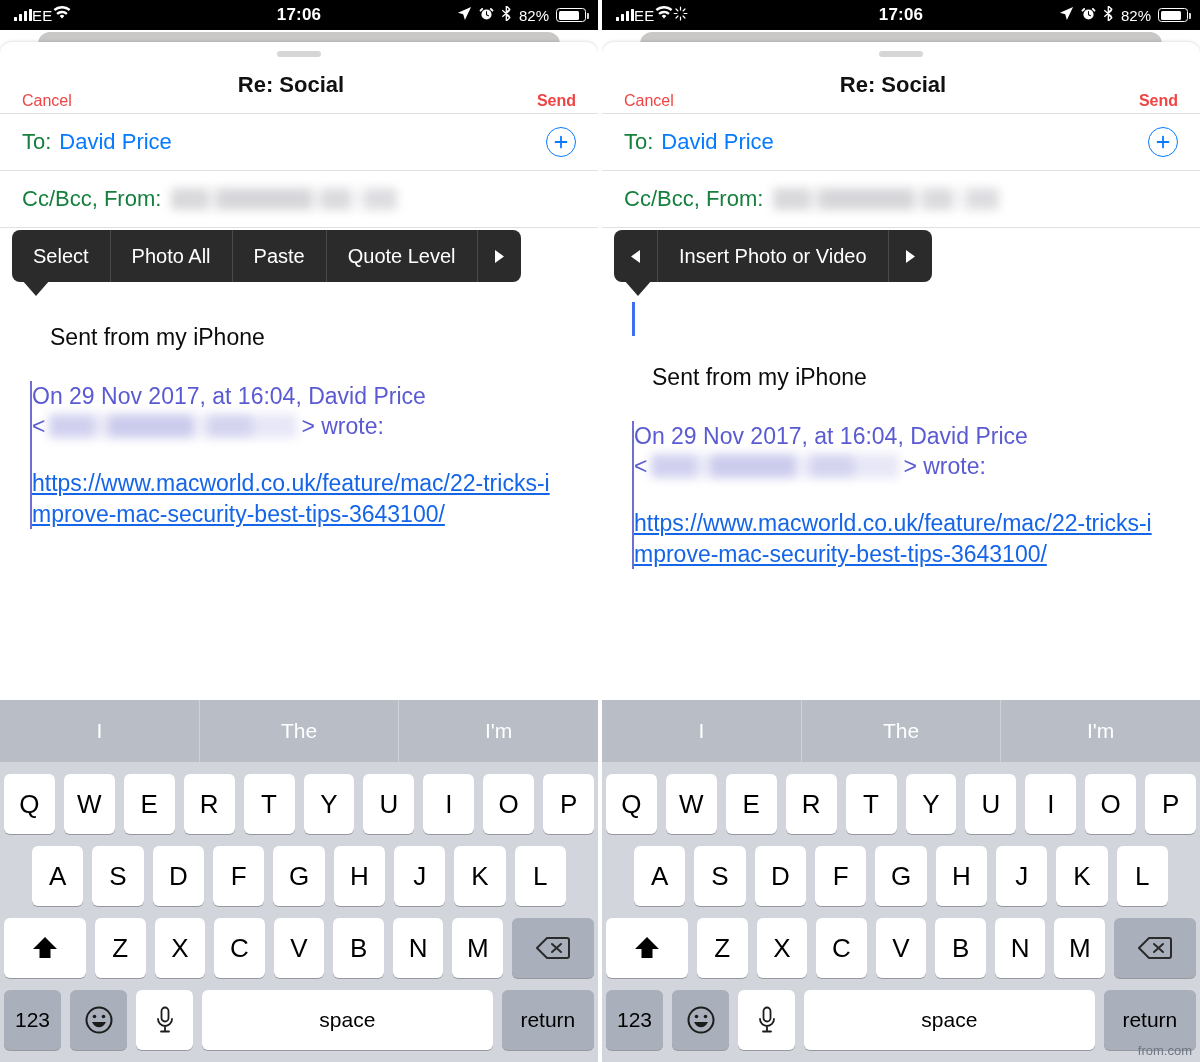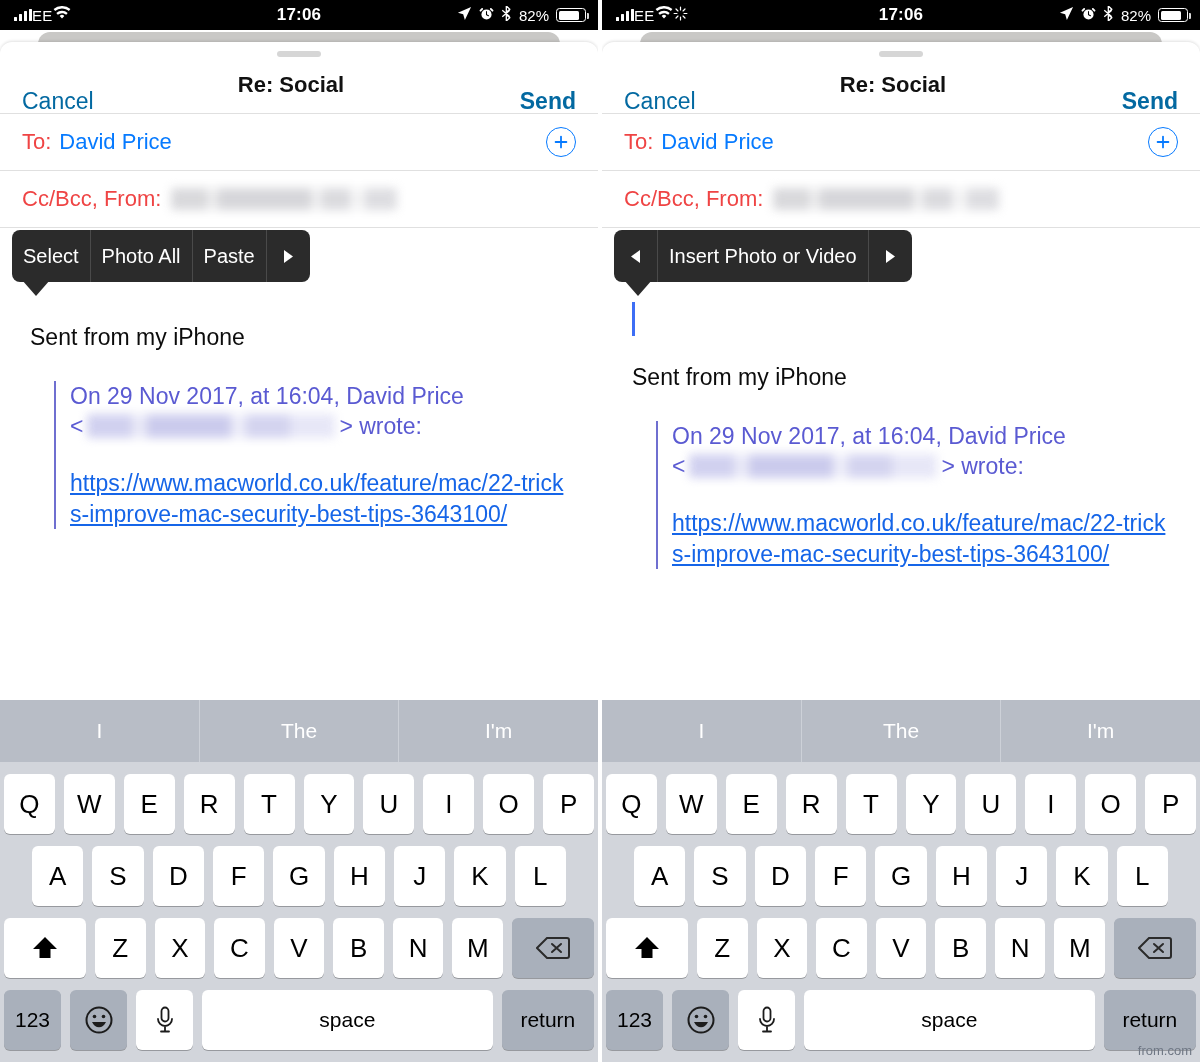--- a/index.html
+++ b/index.html
@@ -41,61 +41,61 @@
     background: #c9c8c6; border-radius: 12px 12px 0 0; }
   .sheet { position: relative; margin-top: 12px; background: #ffffff;
     border-radius: 12px 12px 0 0; height: 1020px; overflow: hidden;
     box-shadow: 0 -1px 3px rgba(0,0,0,.12); }
   .grabber { width: 44px; height: 6px; border-radius: 3px; background: #d6d6d6;
     margin: 9px auto 0; }
 
   
   .navbar { position: relative; height: 56px; display:flex; align-items:center;
     padding: 0 22px; }
-  .nav-btn { font-size: 23px; color: #0369a1; background:none; border:0;
+  .nav-btn { font-size: 16px; color: #ef4444; background:none; border:0;
     font-family: inherit; cursor: pointer; margin-top: 32px; }
   .nav-btn.send { font-weight: 700; margin-left:auto; }
   .nav-title { position:absolute; left:0; right:16px; text-align:center;
     font-size: 22px; font-weight: 700; color: #111; pointer-events:none; }
   .hairline { height: 1px; background: #e0e0e0; }
 
   
   .field { position: relative; height: 56px; display: flex; align-items: center;
     padding: 0 22px; font-size: 22px; }
-  .field .lbl { color: #ef4444; }
+  .field .lbl { color: #15803d; }
   .field .val { color: #067aff; margin-left: 8px; }
   .plus { position:absolute; right: 22px; top: 50%; transform: translateY(-50%);
     width: 30px; height: 30px; border: 1.8px solid #067aff; border-radius: 50%;
     display:flex; align-items:center; justify-content:center; cursor:pointer; }
   .plus svg { display:block; }
   .blur { display:inline-block; margin-left: 10px; height: 22px; width: 226px;
     border-radius: 3px;
     background: linear-gradient(90deg,#d7d7da 0 16%, #ececed 16% 21%, #d4d4d8 21% 62%,
       #efeff0 62% 67%, #d9d9dd 67% 79%, #f4f4f5 79% 86%, #dcdce0 86% 100%);
     filter: blur(5px); opacity:.95; }
 
   
   .menuwrap { position: relative; height: 68px; }
   .menu { position:absolute; top: 2px; left: 12px; display:flex;
     background: #2b2b2b; border-radius: 8px; overflow: hidden; height: 52px; }
   .menu .item { display:flex; align-items:center; justify-content:center;
-    color:#fff; font-size: 20px; padding: 0 11px; height: 52px; cursor:pointer;
+    color:#fff; font-size: 20px; padding: 0 21px; height: 52px; cursor:pointer;
     border-right: 1px solid #4a4a4a; white-space: nowrap; }
   .menu .item:last-child { border-right: 0; }
   .menu .item.arrow { padding: 0 15px; }
   .menu .item.arrow svg { display:block; }
   .tail { position:absolute; top: 52px; left: 22px; width: 0; height: 0;
     border-left: 14px solid transparent; border-right: 14px solid transparent;
     border-top: 16px solid #2b2b2b; }
 
   
   .body { padding: 0 30px; position: relative; }
   .caret { width: 3px; height: 34px; background: #3d6ef5; margin-top: 6px; }
-  .sig { font-size: 23px; color: #0c0c0c; margin-top: 28px; }
-  .quote { margin-top: 30px; padding-left: 14px; border-left: 2px solid #6f6fd0; margin-left: 24px; }
+  .sig { font-size: 23px; color: #0c0c0c; margin-top: 28px; margin-left: 20px; }
+  .quote { margin-top: 30px; border-left: 2px solid #6f6fd0; }
   .qline { font-size: 23px; color: #5a5ad2; line-height: 1.32; }
   .qblur { display:inline-block; vertical-align: -4px; height: 24px; width: 248px;
     border-radius: 3px; margin: 0 4px;
     background: linear-gradient(90deg,#cfcfef 0 18%, #e8e8f7 18% 24%, #c9c9ec 24% 58%,
       #ececf9 58% 64%, #d2d2ef 64% 82%, #e6e6f7 82% 100%);
     filter: blur(5px); opacity:.95; }
   .link { font-size: 23px; color: #1565e8; text-decoration: underline;
     line-height: 1.34; margin-top: 26px; word-break: break-all; display:block; }
 
   
@@ -193,20 +193,21 @@
         <span class="lbl">Cc/Bcc, From:</span>
         <span class="blur"></span>
       </div>
       <div class="hairline"></div>
 
       <div class="menuwrap">
         <div class="menu">
           <div class="item">Select</div>
           <div class="item">Photo All</div>
           <div class="item">Paste</div>
+          <div class="item">Quote Level</div>
           <div class="item arrow">
             <svg width="13" height="15" viewBox="0 0 13 15">
                 <path d="M2 1l9 6.5L2 14z" fill="#fff"></path>
               </svg>
           </div>
         </div>
         <div class="tail"></div>
       </div>
 
       <div class="body">

